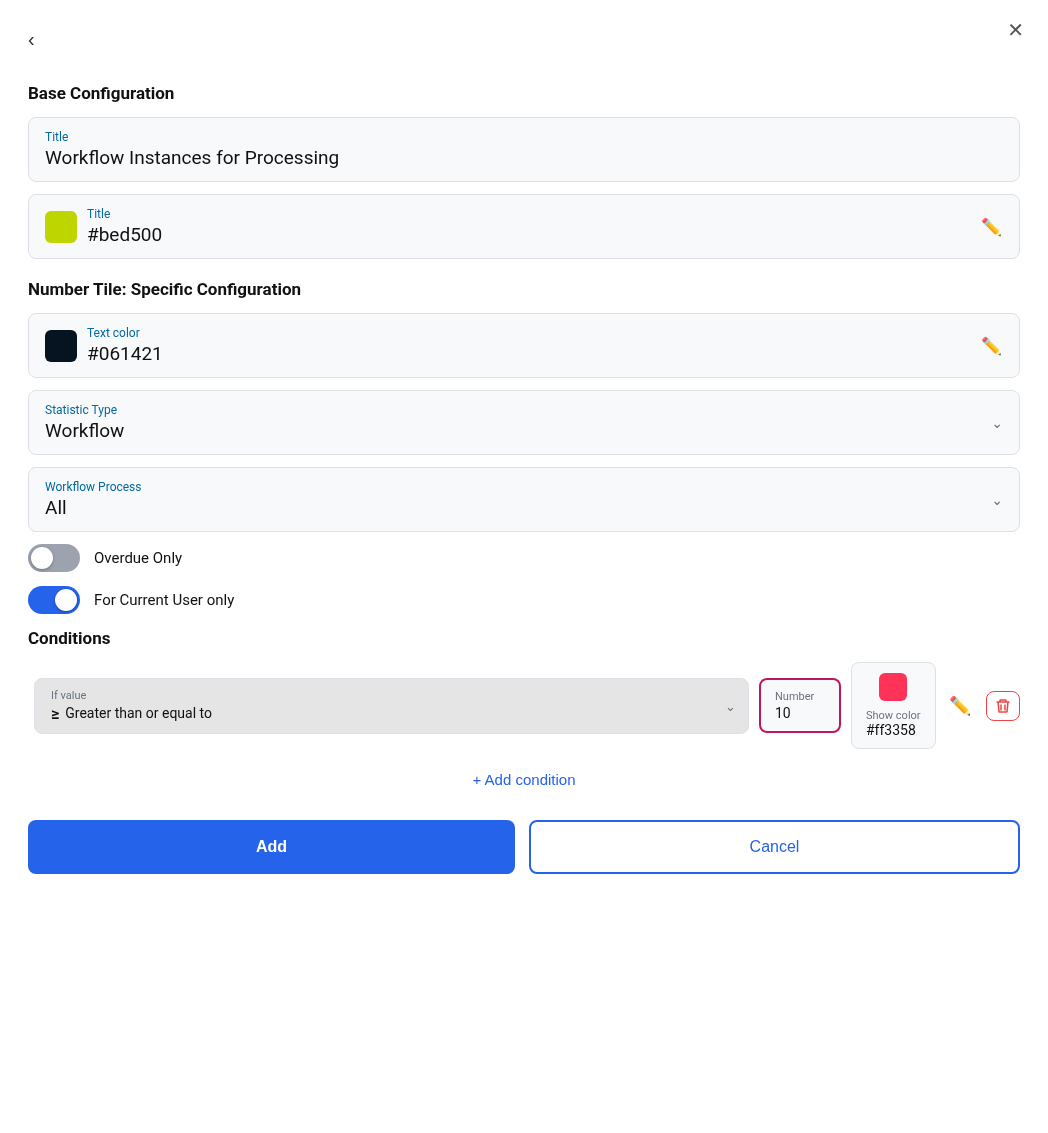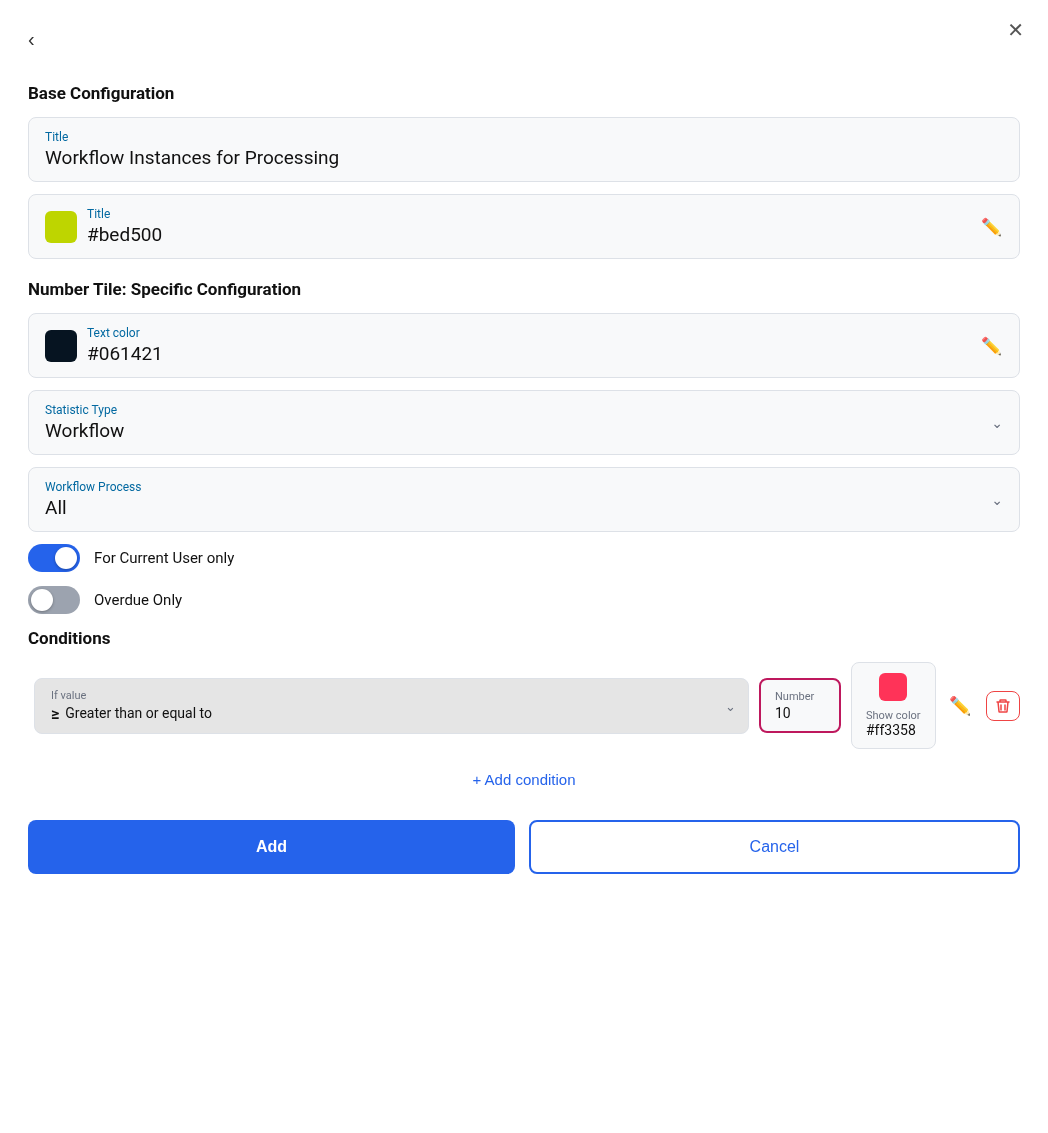--- a/index.html
+++ b/index.html
@@ -348,33 +348,33 @@
       <span class="select-chevron">⌄</span>
     </div>
 
     <div class="select-card">
       <div class="field-label">Workflow Process</div>
       <div class="field-value">All</div>
       <span class="select-chevron">⌄</span>
     </div>
 
     <div class="toggle-row">
+      <div class="toggle toggle-off">
+        <div class="toggle-track"></div>
+        <div class="toggle-thumb"></div>
+      </div>
+      <span class="toggle-label">Overdue Only</span>
+    </div>
+
+    <div class="toggle-row">
       <div class="toggle toggle-on">
         <div class="toggle-track"></div>
         <div class="toggle-thumb"></div>
       </div>
       <span class="toggle-label">For Current User only</span>
-    </div>
-
-    <div class="toggle-row">
-      <div class="toggle toggle-off">
-        <div class="toggle-track"></div>
-        <div class="toggle-thumb"></div>
-      </div>
-      <span class="toggle-label">Overdue Only</span>
     </div>
   </div>
 
   <div class="conditions-section">
     <div class="section-title">Conditions</div>
 
     <div class="condition-row">
 
       <div class="condition-select" style="position:relative;">
         <div class="condition-select-label">If value</div>

